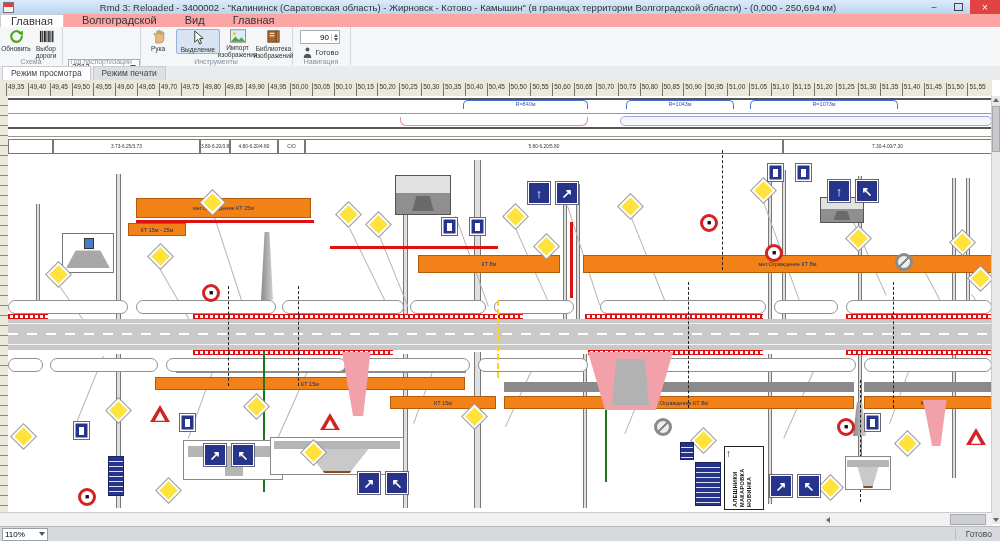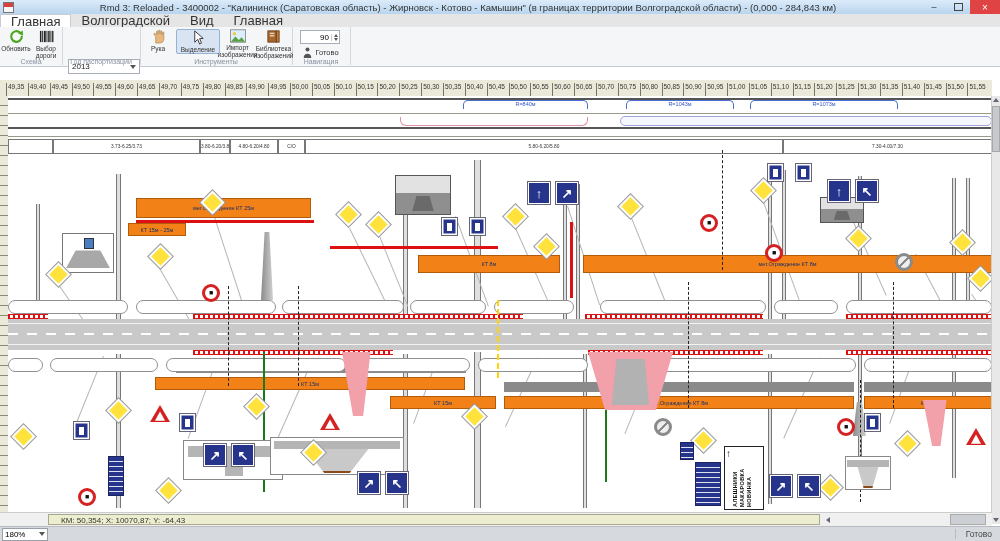--- a/index.html
+++ b/index.html
@@ -7,21 +7,21 @@
   .app{position:relative;width:1000px;height:541px;font-family:"Liberation Sans",sans-serif;background:#fff;overflow:hidden;}
   
   .titlebar{position:absolute;left:0;top:0;width:100%;height:14px;background:linear-gradient(#dcebfa,#b9d5ee);border-bottom:1px solid #98b4d2;display:flex;align-items:center;}
   .app-icon{width:9px;height:9px;margin-left:3px;background:linear-gradient(180deg,#d94040 50%,#f6f6f6 50%);border:1px solid #777;flex:none;}
   .wtitle{flex:1;text-align:center;font-size:9.5px;color:#333;white-space:nowrap;overflow:hidden;}
   .win-controls{display:flex;height:100%;flex:none;}
   .wbtn{width:24px;height:14px;font-size:9px;display:flex;align-items:center;justify-content:center;color:#333;}
   .maxbox{width:7px;height:6px;border:1px solid #444;}
   .wbtn.close{background:#e04343;color:#fff;width:30px;font-size:10px;}
   
-  .menubar{position:absolute;top:14px;width:100%;height:13px;background:#e5e5e5;border-bottom:1px solid #d6dade;display:flex;font-size:13px;color:#333;}
+  .menubar{position:absolute;top:14px;width:100%;height:13px;background:#fca5a5;border-bottom:1px solid #d6dade;display:flex;font-size:11px;color:#333;gap:8px;}
   .mtab{padding:0 10px;line-height:13px;}
   .mtab.active{background:#fff;border:1px solid #c8ccd2;border-bottom:none;}
   
   .ribbon{position:absolute;top:27px;width:100%;height:39px;background:#f4f6f8;border-bottom:1px solid #c4cad2;}
   .rgroup{position:absolute;top:0;height:38px;border-right:1px solid #d4d8de;}
   .rgname{position:absolute;bottom:0;width:100%;text-align:center;font-size:7px;color:#8a92a0;}
   .rbtn{position:absolute;top:2px;display:flex;flex-direction:column;align-items:center;font-size:6.5px;color:#333;text-align:center;line-height:1.15;cursor:default;}
   .rbtn svg{margin-bottom:1px;flex:none;}
   .rbtn.selected{background:#d9e4f2;border:1px solid #96b2d4;border-radius:2px;}
   .yearsel{position:absolute;display:flex;align-items:center;justify-content:space-between;background:#fff;border:1px solid #a8aeb6;font-size:8px;color:#222;padding:0 3px;margin-top:25px;}
@@ -110,21 +110,21 @@
   .ci-city .csarr{font-size:10px;font-weight:bold;color:#111;line-height:1;flex:none;}
   .ci-city .vtxt{writing-mode:vertical-rl;transform:rotate(180deg);font-size:5.5px;font-weight:bold;color:#111;letter-spacing:.4px;white-space:nowrap;overflow:hidden;}
 </style>
 </head>
 <body>
 
 <div class="app">
 
   <div class="titlebar">
     <div class="app-icon"></div>
-    <div class="wtitle">Rmd 3: Reloaded - 3400002 - "Калининск (Саратовская область) - Жирновск - Котово - Камышин" (в границах территории Волгоградской области) - (0,000 - 284,843 км)</div>
+    <div class="wtitle">Rmd 3: Reloaded - 3400002 - "Калининск (Саратовская область) - Жирновск - Котово - Камышин" (в границах территории Волгоградской области) - (0,000 - 250,694 км)</div>
     <div class="win-controls">
       <div class="wbtn">–</div>
       <div class="wbtn">
           <span class="maxbox"></span>
         </div>
       <div class="wbtn close">×</div>
     </div>
   </div>
 
   <div class="menubar">
@@ -210,20 +210,24 @@
         <svg width="9" height="11" viewBox="0 0 10 12">
             <circle cx="5" cy="2.6" r="2.2" fill="#555"></circle>
             <path d="M0.8 12c0-3 1.8-4.6 4.2-4.6S9.2 9 9.2 12z" fill="#555"></path>
           </svg>
         <span>Готово</span>
       </div>
       <div class="rgname">Навигация</div>
     </div>
   </div>
 
+  <div class="viewtabs">
+    <div class="vtab active">Режим просмотра</div>
+    <div class="vtab">Режим печати</div>
+  </div>
 
   <div class="kmruler" id="kmruler">
       <span class="kmlabel" style="left: 6px;">49,35</span>
       <span class="kmlabel" style="left: 27.85px;">49,40</span>
       <span class="kmlabel" style="left: 49.7px;">49,45</span>
       <span class="kmlabel" style="left: 71.55px;">49,50</span>
       <span class="kmlabel" style="left: 93.4px;">49,55</span>
       <span class="kmlabel" style="left: 115.25px;">49,60</span>
       <span class="kmlabel" style="left: 137.1px;">49,65</span>
       <span class="kmlabel" style="left: 158.95px;">49,70</span>
@@ -476,26 +480,25 @@
       </div>
     </div>
 
   <div class="vscroll">
     <span class="varr up"></span>
     <div class="vthumb"></div>
     <span class="varr down"></span>
   </div>
 
   <div class="hscroll">
-    <div class="coordbar">КМ: 50,354; X: 10070,87; Y: -64,43</div>
     <span class="harr left"></span>
     <div class="hthumb"></div>
   </div>
 
   <div class="statusbar">
     <div class="zoombox">
-      <span>180%</span>
+      <span>110%</span>
       <span class="selarr"></span>
     </div>
     <div class="ready">Готово</div>
   </div>
 
 </div>
 
 </body></html>

